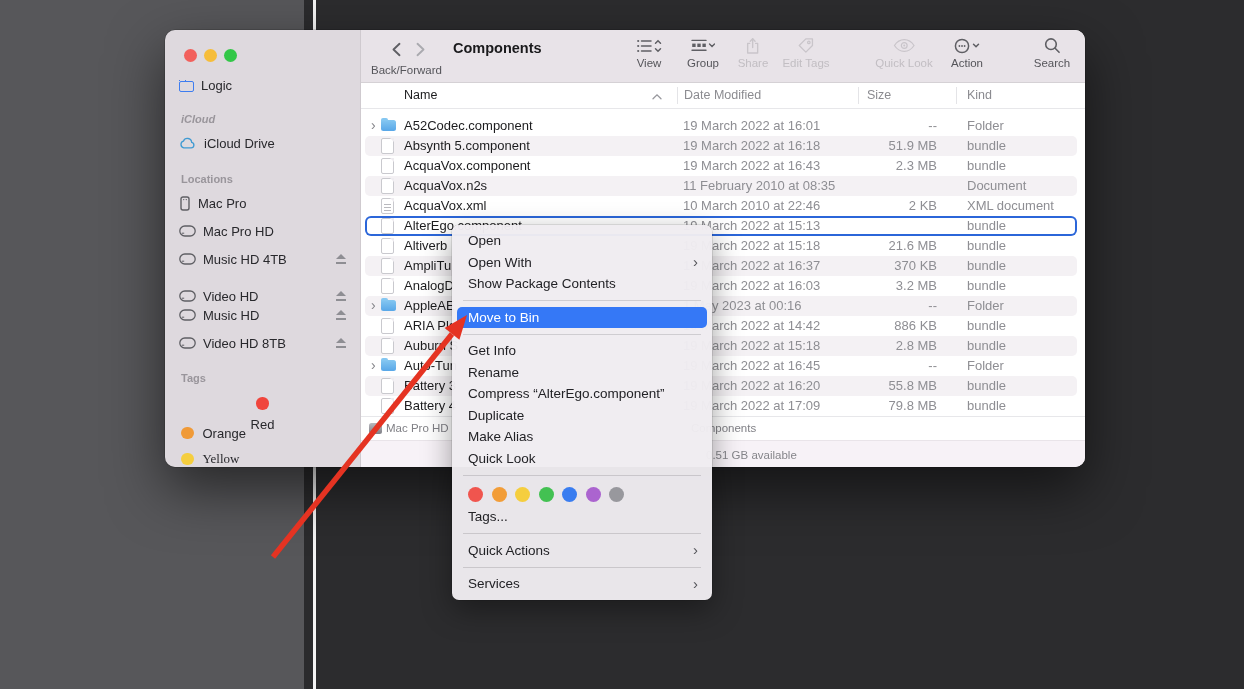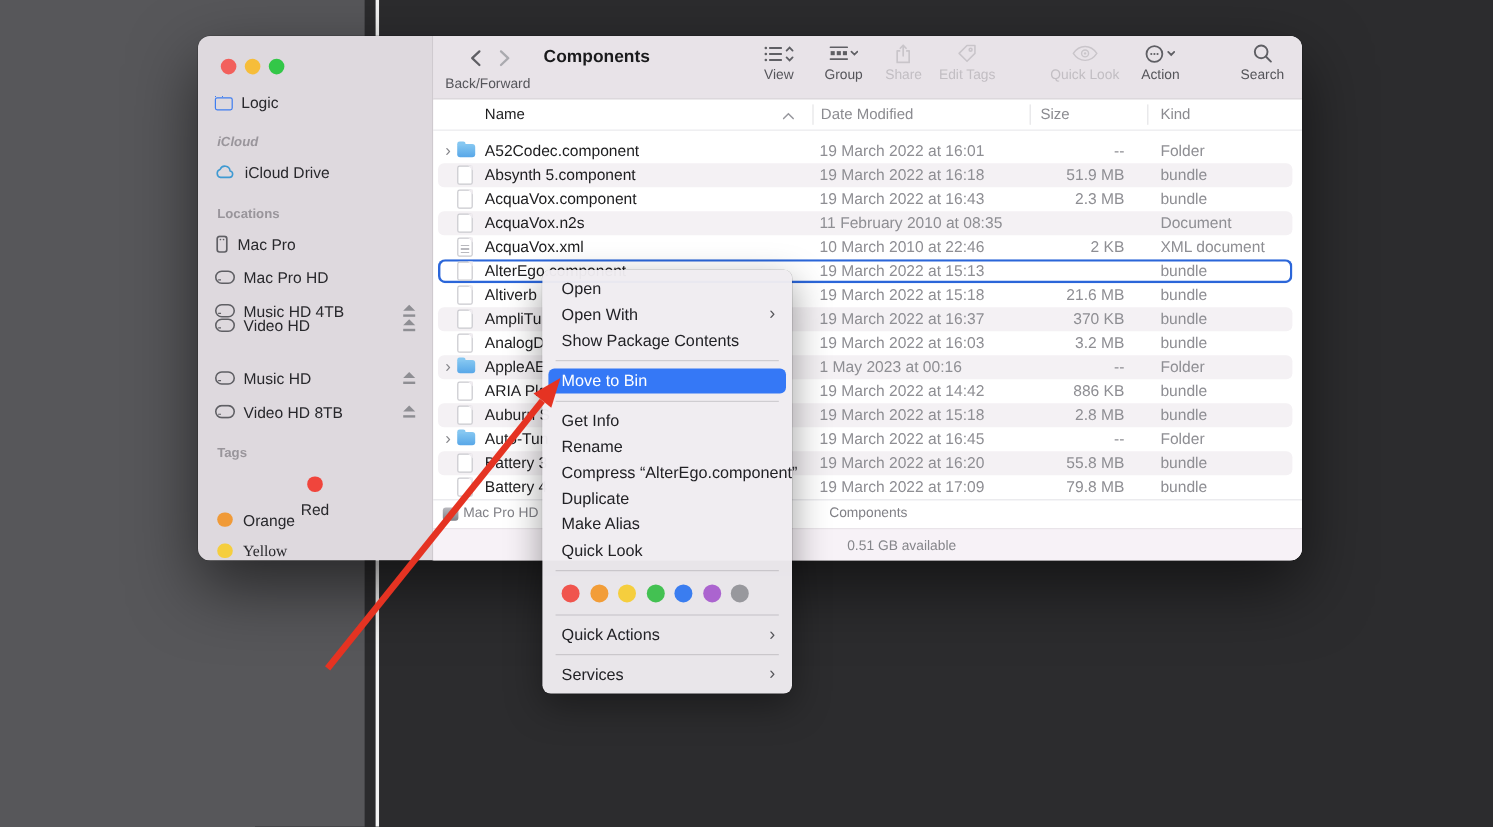--- a/index.html
+++ b/index.html
@@ -77,21 +77,21 @@
   .pdisk{position:absolute;left:8px;top:6px;width:13px;height:11px;border-radius:2.5px;
          background:linear-gradient(#b9b9be,#7f7f86)}
   .ptext{position:absolute;top:0;line-height:23px;white-space:nowrap}
   .ptext.dev{left:25px}
   .ptext.cur{left:330px}
   .statusbar{height:30px;flex:none;background:#f7f2f7;border-top:1px solid #e9e4e9;position:relative;
              font-size:11.5px;color:#85858a}
   .statusbar span{position:absolute;left:345px;line-height:29px;white-space:nowrap}
 
   
-  .cmenu{position:absolute;left:452px;top:225px;width:208px;padding:5px 0;box-sizing:border-box;
+  .cmenu{position:absolute;left:452px;top:225px;width:260px;padding:5px 0;box-sizing:border-box;
          background:rgba(240,236,241,.97);border-radius:7px;z-index:50;
          box-shadow:0 0 0 .5px rgba(0,0,0,.18),0 10px 30px rgba(0,0,0,.38)}
   .mitem{position:relative;height:21.5px;line-height:21.5px;padding-left:11px;margin:0 5px;
          font-size:13.5px;color:#222226;border-radius:5px;white-space:nowrap}
   .mitem.hl{color:#fff}
   .mitem .sub{position:absolute;right:9px;top:-0.5px;color:#55555a;font-size:15px}
   .msep{height:1px;background:rgba(60,60,67,.18);margin:5.5px 11px}
   .mtags{display:flex;gap:8.5px;padding:6px 0 4px 16px}
   .mtag{width:15px;height:15px;border-radius:50%}
 
@@ -152,21 +152,21 @@
         <div class="sb-i" style="top: 169px;">
           <span class="si-ic">
             <svg width="17" height="12">
               <rect x="0.8" y="1" width="15.4" height="10" rx="5" fill="none" stroke="#5f5f64" stroke-width="1.3"></rect>
               <path d="M2.8 8.2 H5.2" stroke="#5f5f64" stroke-width="1"></path>
             </svg>
           </span>
           <span>Music HD 4TB</span>
           <span class="si-eject"></span>
         </div>
-        <div class="sb-i" style="top: 181px; text-align: right;">
+        <div class="sb-i" style="top: 206px; text-align: right;">
           <span class="si-ic">
             <svg width="17" height="12">
               <rect x="0.8" y="1" width="15.4" height="10" rx="5" fill="none" stroke="#5f5f64" stroke-width="1.3"></rect>
               <path d="M2.8 8.2 H5.2" stroke="#5f5f64" stroke-width="1"></path>
             </svg>
           </span>
           <span>Video HD</span>
           <span class="si-eject"></span>
         </div>
         <div class="sb-i" style="top: 225px;">
@@ -508,20 +508,21 @@
     <div class="msep"></div>
     <div class="mtags">
       <span class="mtag" style="background: rgb(240, 85, 78);"></span>
       <span class="mtag" style="background: rgb(242, 157, 56);"></span>
       <span class="mtag" style="background: rgb(245, 206, 62);"></span>
       <span class="mtag" style="background: rgb(67, 193, 82);"></span>
       <span class="mtag" style="background: rgb(58, 125, 240);"></span>
       <span class="mtag" style="background: rgb(171, 100, 207);"></span>
       <span class="mtag" style="background: rgb(152, 152, 157);"></span>
     </div>
+    <div class="mitem"><span>Tags...</span></div>
     <div class="msep"></div>
     <div class="mitem"><span>Quick Actions</span><span class="sub">›</span></div>
     <div class="msep"></div>
     <div class="mitem"><span>Services</span><span class="sub">›</span></div>
   </div>
 
 <svg class="arrow" width="1244" height="689">
   <line x1="273" y1="557" x2="452" y2="334" stroke-width="5.5" stroke="#e53322"></line>
   <polygon points="467,315 444.6,327.9 459.4,339.7" fill="#e53322"></polygon>
 </svg>

